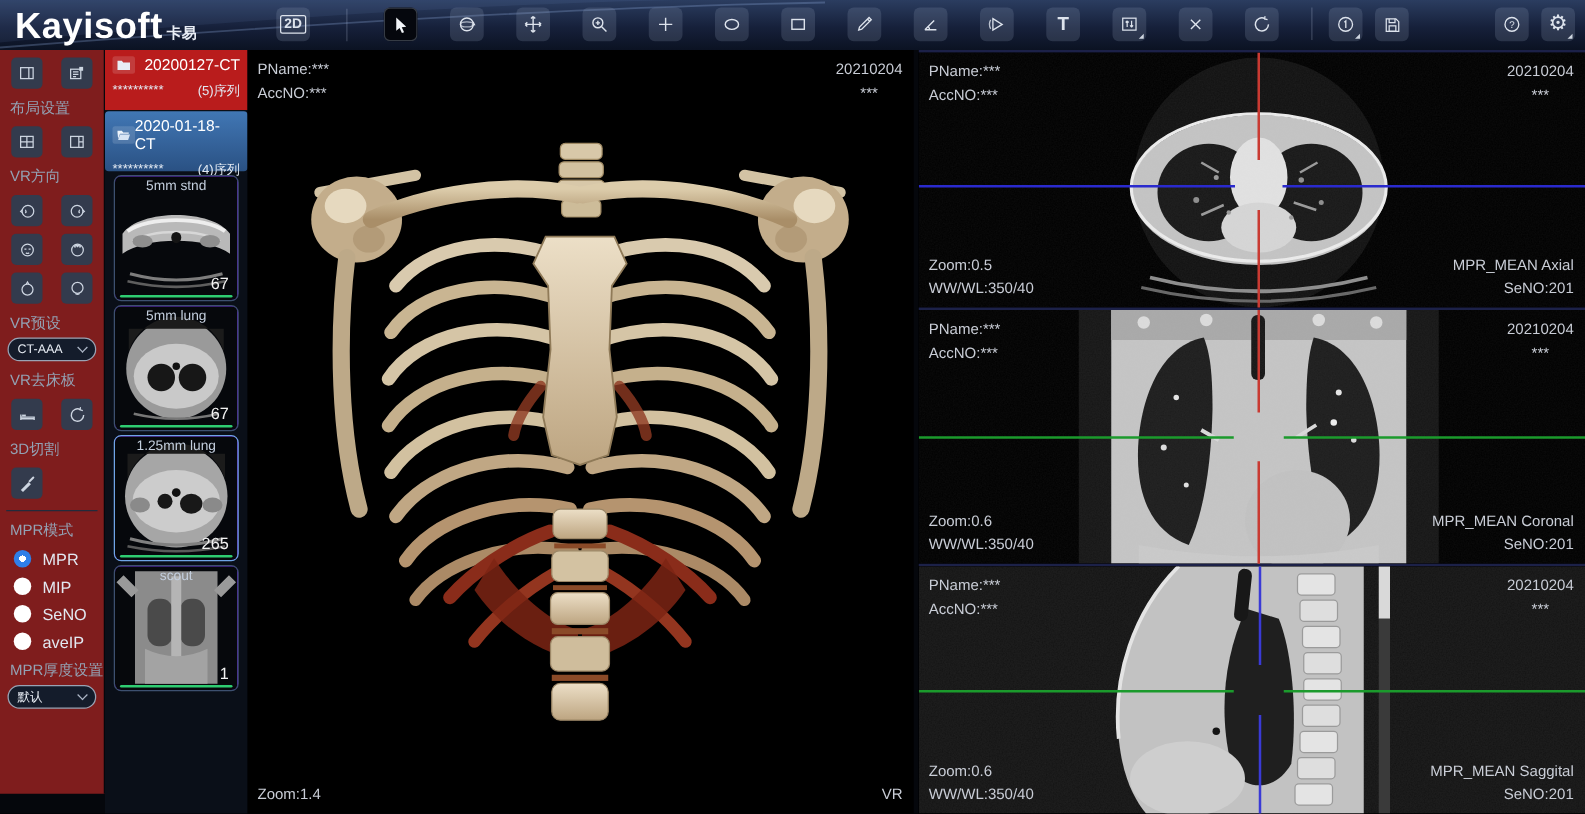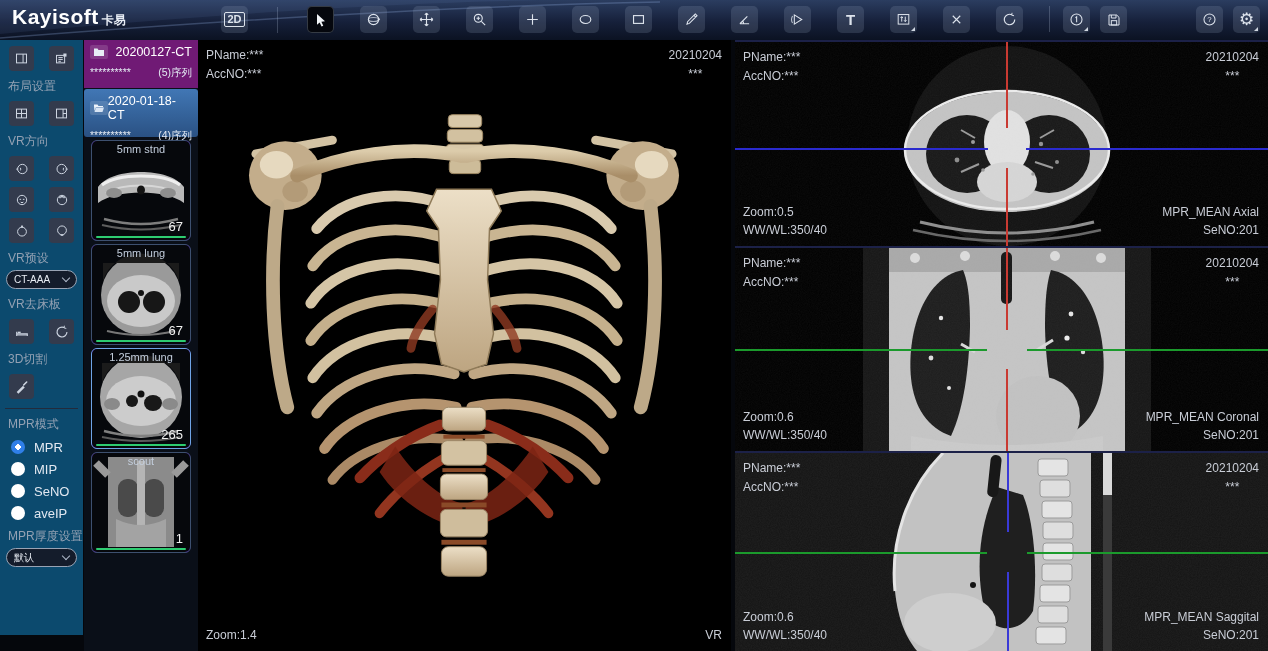--- a/index.html
+++ b/index.html
@@ -4,55 +4,55 @@
 <style>
   *{margin:0;padding:0;box-sizing:border-box}
   html,body{background:#000;}
   #app{position:relative;width:1268px;height:651px;background:#05070c;overflow:hidden;
        font-family:"Liberation Sans",sans-serif;user-select:none}
   
   #topbar{position:absolute;left:0;top:0;width:1268px;height:40px;
     background:linear-gradient(180deg,#2b3d60 0%,#16203a 55%,#0b1222 100%);overflow:hidden}
   #topbar .swoosh{position:absolute;left:0;top:0;width:100%;height:100%;pointer-events:none}
   .logo{position:absolute;left:12px;top:5px;display:flex;align-items:baseline;z-index:2}
-  .logo-main{font-size:21px;font-weight:bold;color:#fff;letter-spacing:.5px}
+  .logo-main{font-size:29px;font-weight:bold;color:#fff;letter-spacing:.5px}
   .logo-cn{font-size:12px;color:#e8edf5;margin-left:3px;font-weight:bold}
   .tools{position:absolute;left:221px;top:6px;display:flex;gap:26px;align-items:center;z-index:2}
   .tools-right{position:absolute;left:1046px;top:6px;display:flex;gap:10px;z-index:2}
   .tools-far{position:absolute;right:8px;top:6px;display:flex;gap:10px;z-index:2}
   .tbtn{position:relative;width:27px;height:27px;border-radius:5px;background:rgba(150,165,190,.20);
     display:flex;align-items:center;justify-content:center;color:#dde3ec;font-size:13px;cursor:pointer;flex:none}
   .tbtn.sel{background:#05070d;box-shadow:inset 0 0 0 1px rgba(200,215,235,.25)}
   .tbtn svg{display:block}
   .tdiv{width:1px;height:26px;background:rgba(210,225,245,.22);margin:0 3px;flex:none}
   .corner:after{content:"";position:absolute;right:2px;bottom:2px;border-left:4px solid transparent;
     border-bottom:4px solid #cfd6e0}
   .glyph2d{font-size:11px;font-weight:bold;border:1px solid #dde3ec;border-radius:2px;padding:0 2px;line-height:13px}
   .glyphT{font-size:15px;font-weight:bold}
   .glyph-gear{font-size:17px;line-height:1;font-family:"DejaVu Sans",sans-serif}
   
-  #sidebar{position:absolute;left:0;top:40px;width:84px;bottom:16px;background:#0c4a6e;color:#93a1b3;
+  #sidebar{position:absolute;left:0;top:40px;width:84px;bottom:16px;background:#7f1d1d;color:#93a1b3;
     font-size:12px;border-right:1px solid #05070c}
   .sb-row{display:flex;justify-content:space-between;padding:0 9px;margin:6px 0}
   .sb-btn{position:relative;width:25px;height:25px;border-radius:4px;background:#333b4d;display:flex;
     align-items:center;justify-content:center;color:#cdd5e1;cursor:pointer}
   .sb-label{padding:0 8px;margin:7px 0 2px;white-space:nowrap}
   .sb-sep{border-top:1px solid #222b3c;margin:9px 5px 3px}
   .dropdown{margin:3px 6px 2px;height:19px;border:1px solid #99a3b4;border-radius:10px;background:#141c2b;
     color:#e8edf4;font-size:10px;display:flex;align-items:center;justify-content:space-between;
     padding:0 7px;cursor:pointer}
   .chev{width:6px;height:6px;border-right:1.5px solid #aeb8c8;border-bottom:1.5px solid #aeb8c8;
     transform:rotate(45deg);margin-top:-3px}
   .radio-row{display:flex;align-items:flex-start;gap:9px;padding-left:11px;margin:7px 0;color:#e2e8f1;
     font-size:13px;cursor:pointer}
   .radio{width:14px;height:14px;border-radius:50%;background:#fff;flex:none}
   .radio.sel{background:radial-gradient(circle,#ffffff 0 2.6px,#2f7fe8 2.7px)}
   
   #series{position:absolute;left:84px;top:40px;width:114px;bottom:0;background:#0a0f18}
-  .study{height:48px;padding:5px 6px 4px;background:#701a75;margin-bottom:1px;cursor:pointer}
+  .study{height:48px;padding:5px 6px 4px;background:#b91c1c;margin-bottom:1px;cursor:pointer}
   .study.sel{background:linear-gradient(180deg,#4177b5 0%,#2a5183 100%);border-radius:3px}
   .study-r1{display:flex;justify-content:space-between;align-items:center}
   .study-r2{display:flex;justify-content:space-between;font-size:10.5px;color:#e2e9f2;margin-top:7px}
   .study-date{font-size:12.5px;color:#fff}
   .fold{width:18px;height:14px;border-radius:2px;background:rgba(255,255,255,.14);display:flex;
     align-items:center;justify-content:center}
   .thumb{position:relative;width:100px;height:101px;margin:3px auto 2px;border:1px solid #3d506f;
     border-radius:6px;background:#6d28d9;overflow:hidden;cursor:pointer}
   .thumb.sel{border-color:#6fa4e6}
   .thumb svg{position:absolute;left:0;top:0}

